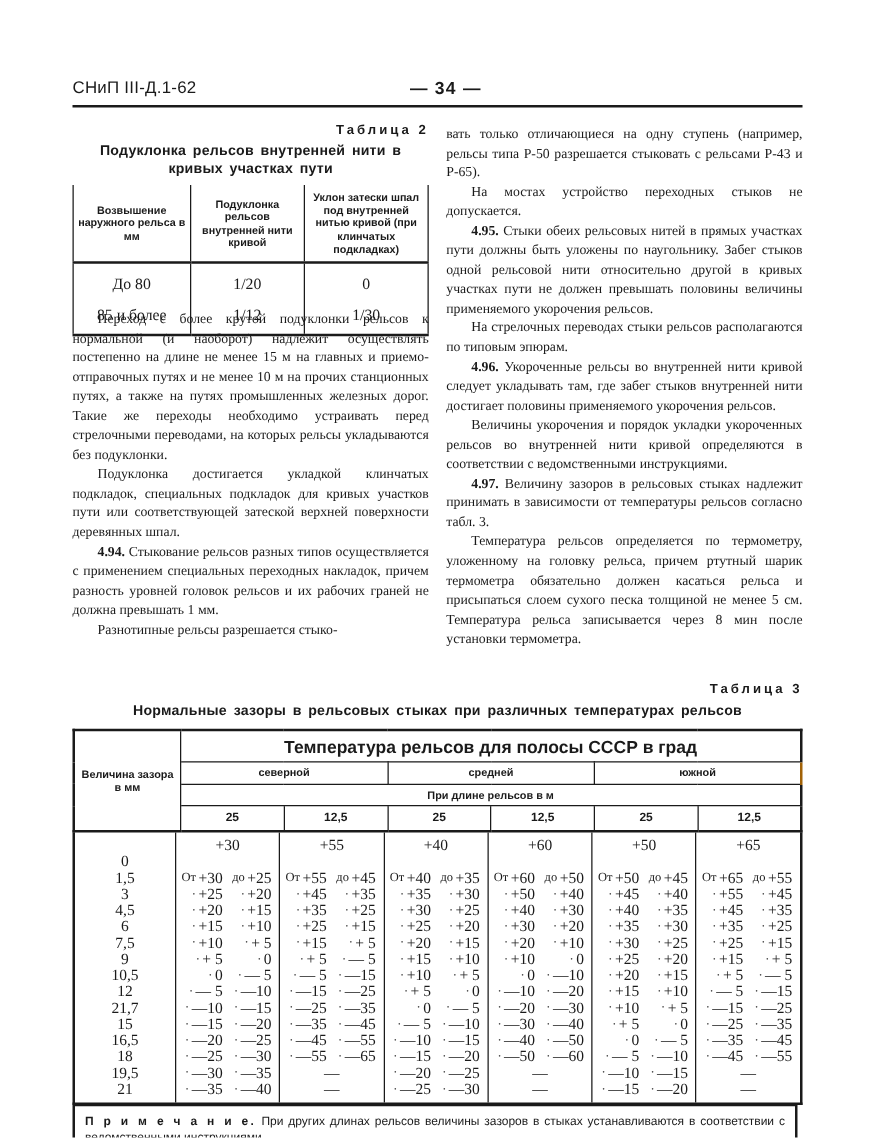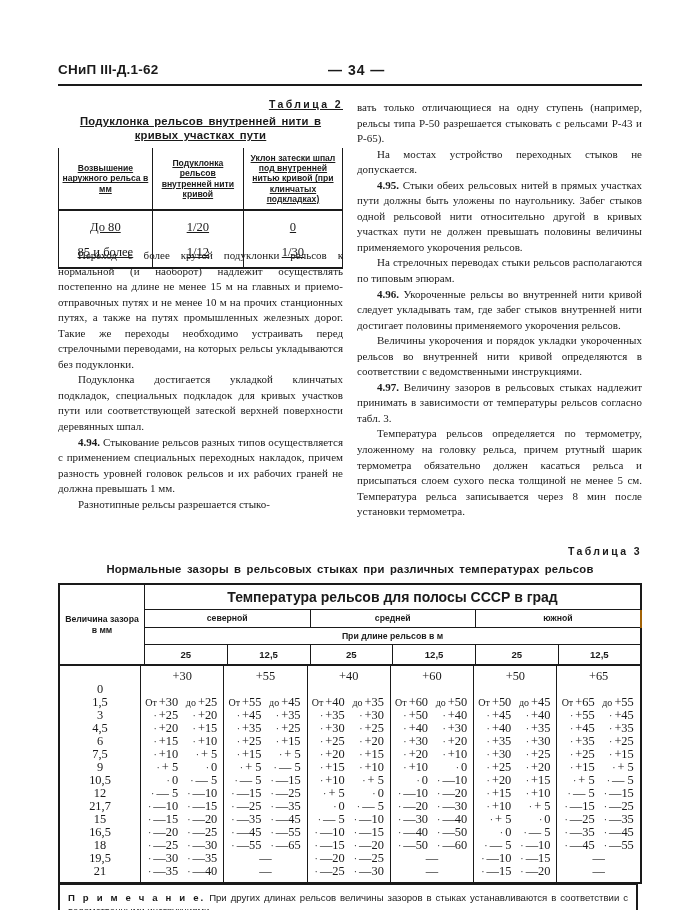--- a/index.html
+++ b/index.html
@@ -26,21 +26,21 @@
   .runhead {
     position: absolute;
     left: 58px; top: 62px;
     width: 584px;
     height: 20px;
   }
   .runhead-left {
     position: absolute;
     left: 0; top: 0;
     font-family: "Liberation Sans", "DejaVu Sans", sans-serif;
-    font-weight: bold;
+    font-weight: normal;
     font-size: 13.5px;
     letter-spacing: 0.2px;
     white-space: nowrap;
   }
   .runhead-page {
     position: absolute;
     left: 270px; top: 0;
     font-family: "Liberation Sans", "DejaVu Sans", sans-serif;
     font-weight: bold;
     font-size: 14px;
@@ -92,21 +92,20 @@
     letter-spacing: 0.2px;
     word-spacing: 2px;
   }
 
   
   #table2-wrap {
     position: absolute;
     left: 58px;
     top: 98px;
     width: 285px;
-    text-decoration: underline;
   }
   #table2-wrap .tbl-num { margin-bottom: 4px; }
   #table2-wrap .tbl-title { margin-bottom: 6px; }
 
   table.t2 {
     border-collapse: collapse;
     width: 285px;
     table-layout: fixed;
     font-family: "Liberation Sans", "DejaVu Sans", sans-serif;
   }

